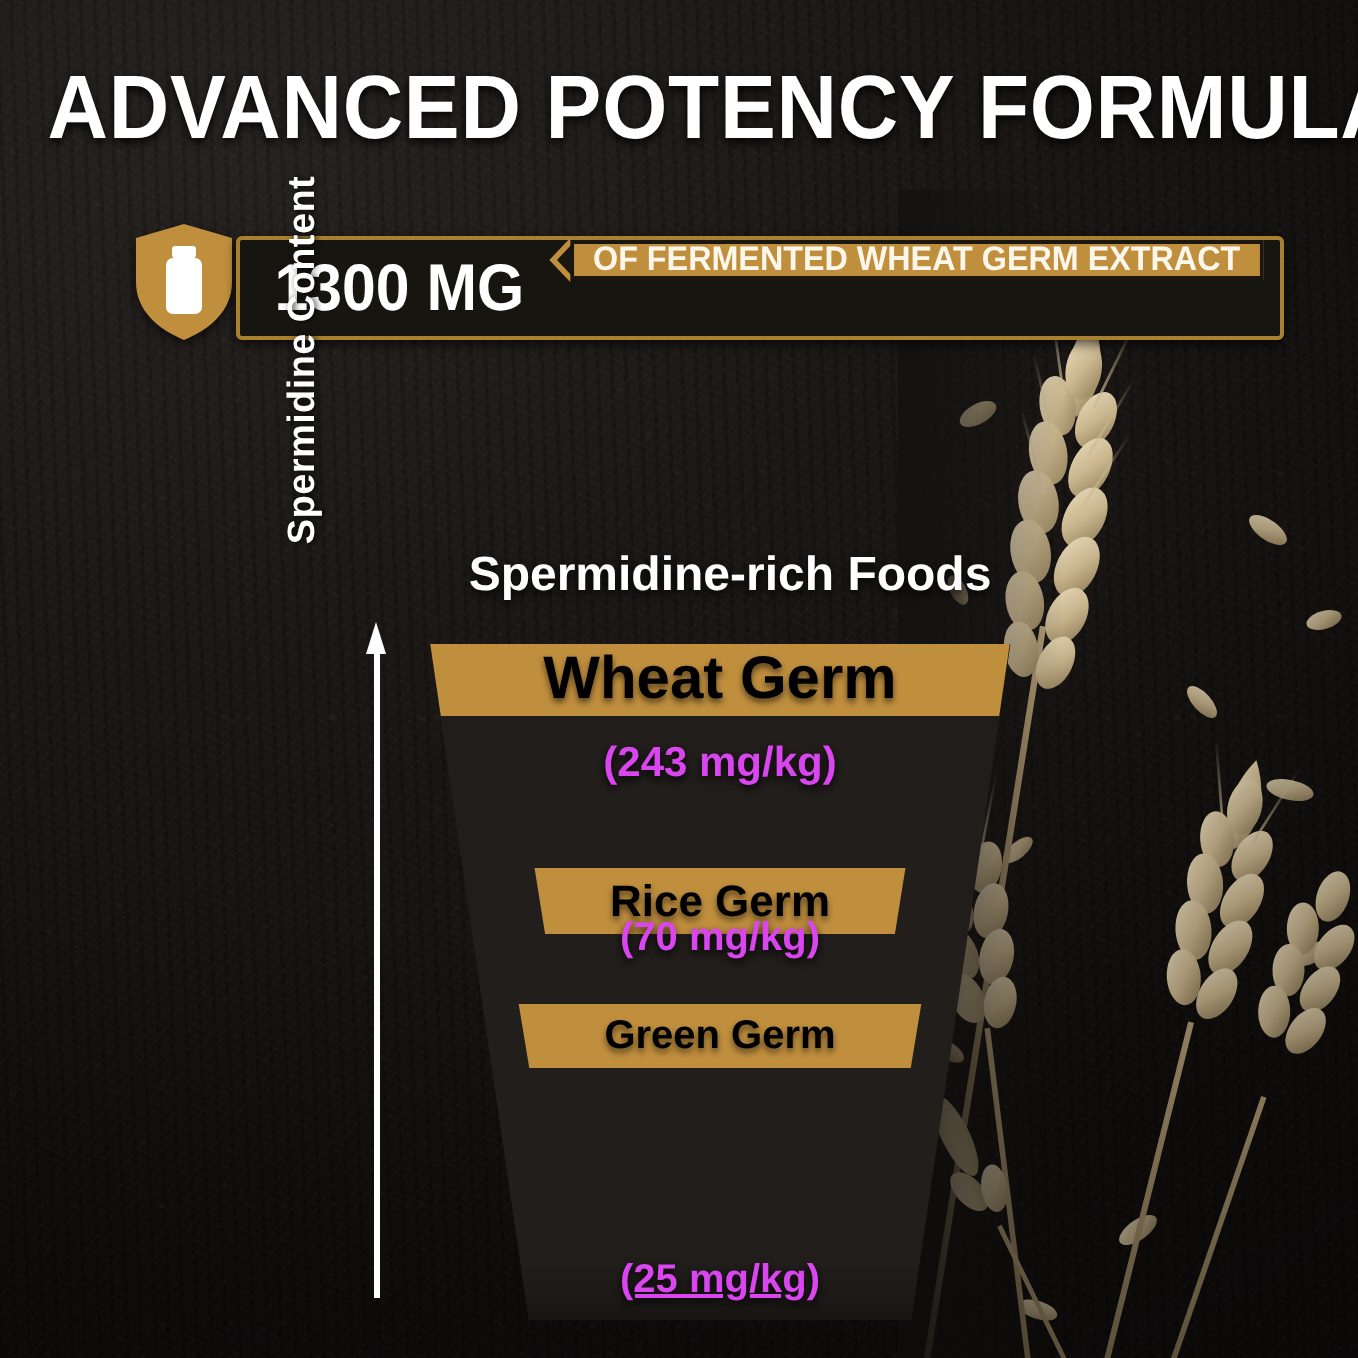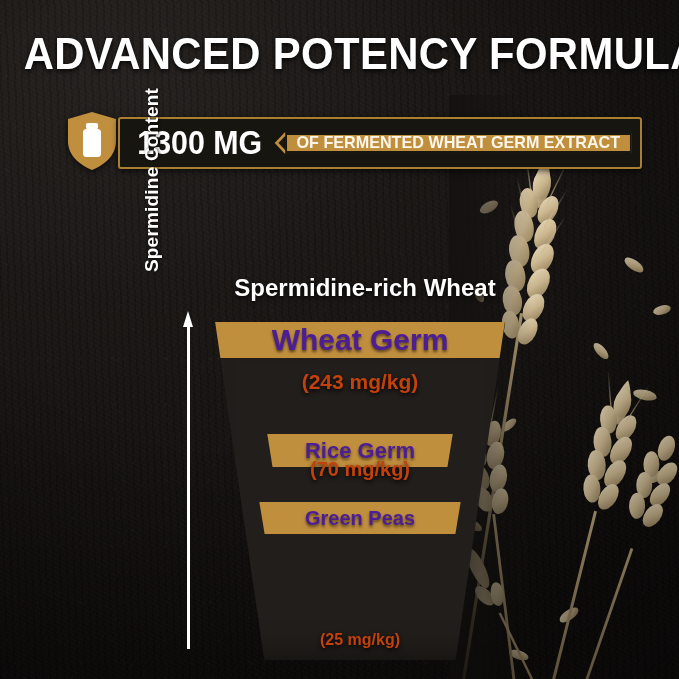--- a/index.html
+++ b/index.html
@@ -51,21 +51,21 @@
   #badge-row-2{left:166px;top:186px;}
 
   .shield{position:relative;flex:0 0 auto;filter:drop-shadow(0 2px 3px rgba(0,0,0,.6));}
   .badge-box{position:relative;display:flex;align-items:stretch;
     background:#17150f;border:2px solid #a8802f;border-radius:3px;
     box-shadow:0 2px 6px rgba(0,0,0,.65);height:100%;}
   .dose{display:flex;align-items:center;justify-content:center;
     font-family:"Liberation Sans Narrow","Liberation Sans",sans-serif;
     font-weight:700;color:#ffffff;transform:scaleX(.92);transform-origin:50% 50%;
     white-space:nowrap;}
-  .desc-wrap{display:flex;align-items:center;}
+  .desc-wrap{display:flex;align-items:flex-start;}
   .desc{position:relative;display:flex;align-items:center;justify-content:center;
     background:#c08f3e;color:#fdf6ea;
     font-family:"Liberation Sans Narrow","Liberation Sans",sans-serif;
     font-weight:700;white-space:nowrap;transform-origin:50% 50%;
     box-shadow:inset 0 0 0 2px #1a1711;}
   .desc .notch{position:absolute;left:-11px;top:50%;margin-top:-11px;
     width:0;height:0;border-top:11px solid transparent;border-bottom:11px solid transparent;
     border-right:11px solid #c08f3e;}
   .desc .notch-in{position:absolute;left:-7px;top:50%;margin-top:-8px;
     width:0;height:0;border-top:8px solid transparent;border-bottom:8px solid transparent;
@@ -89,23 +89,23 @@
   .axis-label{position:absolute;left:141px;top:330px;width:300px;
     transform:rotate(-90deg);transform-origin:0 0;
     font-weight:700;font-size:19px;color:#ffffff;letter-spacing:.2px;
     text-align:center;text-shadow:0 1px 3px rgba(0,0,0,.8);}
 
   .funnel{position:absolute;left:195px;top:322px;width:330px;height:338px;}
   .funnel-body{position:absolute;inset:0;background:#211e1b;
     clip-path:polygon(6% 0%, 94% 0%, 79% 100%, 21% 100%);
     box-shadow:inset 0 0 34px rgba(0,0,0,.55);}
   .band{position:absolute;left:0;right:0;display:flex;align-items:center;justify-content:center;
-    color:#4c1d95;font-weight:700;text-shadow:0 2px 3px rgba(0,0,0,.55);}
+    color:#000000;font-weight:700;text-shadow:0 2px 3px rgba(0,0,0,.55);}
   .band.gold{background:#c08f3e;}
-  .band.value{color:#c2410c;text-shadow:0 2px 4px rgba(0,0,0,.85);}
+  .band.value{color:#d946ef;text-shadow:0 2px 4px rgba(0,0,0,.85);}
   .band-clip{position:absolute;left:0;right:0;overflow:hidden;}
 </style>
 </head>
 <body>
 
 <div id="poster">
 
   <div class="bg-base"></div>
   <div class="bg-tex"></div>
   <div class="bg-tex2"></div>
@@ -255,21 +255,21 @@
         <div class="desc">
           <span class="notch"></span>
           <span class="notch-in"></span>
           <span>OF FERMENTED WHEAT GERM EXTRACT</span>
         </div>
       </div>
     </div>
   </div>
 
 
-  <div class="funnel-title">Spermidine-rich Wheat</div>
+  <div class="funnel-title">Spermidine-rich Foods</div>
 
   <div class="axis">
     <div class="head"></div>
     <div class="shaft"></div>
   </div>
   <div class="axis-label">Spermidine Content</div>
 
   <div class="funnel">
     <div class="funnel-body"></div>
 
@@ -280,19 +280,19 @@
     <div class="band value" style="top:36px;height:48px;font-size:21px;">(243 mg/kg)</div>
 
     <div class="band-clip" style="top:92px;height:33px;margin-top:20px;">
       <div class="band gold" style="height:33px;font-size:22px;
            clip-path:polygon(21.9% 0%, 78.1% 0%, 76.5% 100%, 23.5% 100%);">Rice Germ</div>
     </div>
     <div class="band value" style="top:125px;height:44px;font-size:20px;">(70 mg/kg)</div>
 
     <div class="band-clip" style="top:180px;height:32px;">
       <div class="band gold" style="height:32px;font-size:20px;
-           clip-path:polygon(19.5% 0%, 80.5% 0%, 78.9% 100%, 21.1% 100%);">Green Peas</div>
-    </div>
-
-    <div class="band value" style="top:298px;height:40px;font-size:16px;">(25 mg/kg)</div>
+           clip-path:polygon(19.5% 0%, 80.5% 0%, 78.9% 100%, 21.1% 100%);">Green Germ</div>
+    </div>
+
+    <div class="band value" style="top:298px;height:40px;font-size:20px;text-decoration:underline;">(25 mg/kg)</div>
   </div>
 
 </div>
 
 </body></html>

